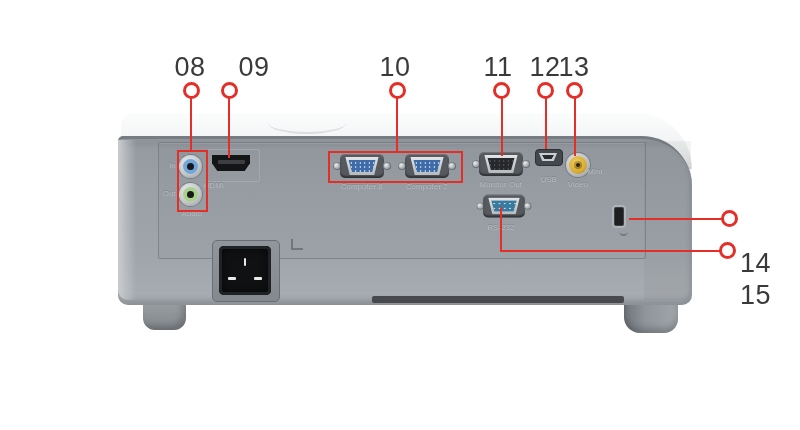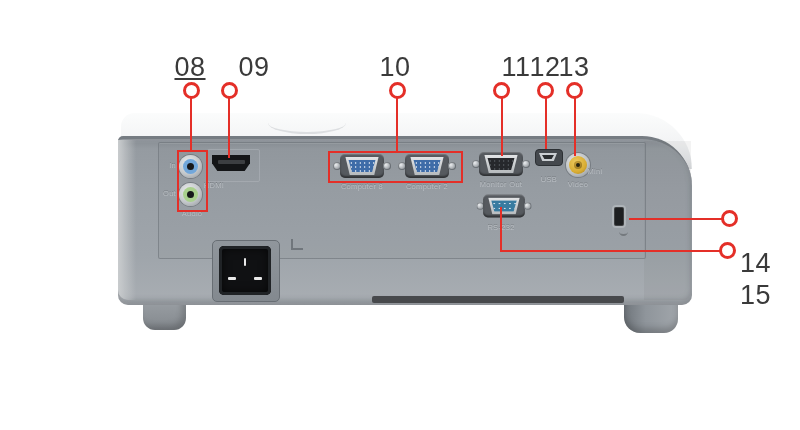--- a/index.html
+++ b/index.html
@@ -183,24 +183,24 @@
   .c10{left:389px;top:82px;}
   .c11{left:493px;top:82px;}
   .c12{left:537px;top:82px;}
   .c13{left:566px;top:82px;}
   .c14{left:721px;top:210px;}
   .c15{left:719px;top:242px;}
 
   .callout-num{position:absolute;z-index:8;font-size:27px;line-height:30px;color:#3a3a3a;
     letter-spacing:.5px;transform:translateX(-50%);}
   .callout-num.side{transform:none;margin-top:44px;}
-  .n08{left:190px;top:52px;text-decoration:underline;}
+  .n08{left:190px;top:52px;}
   .n09{left:230px;top:52px;margin-left:24px;}
   .n10{left:395px;top:52px;}
-  .n11{left:516px;top:52px;}
+  .n11{left:498px;top:52px;}
   .n12{left:545px;top:52px;}
   .n13{left:574px;top:52px;}
   .n14{left:740px;top:204px;}
   .n15{left:740px;top:236px;}
 </style>
 </head>
 <body>
 
 <div class="stage">
 

